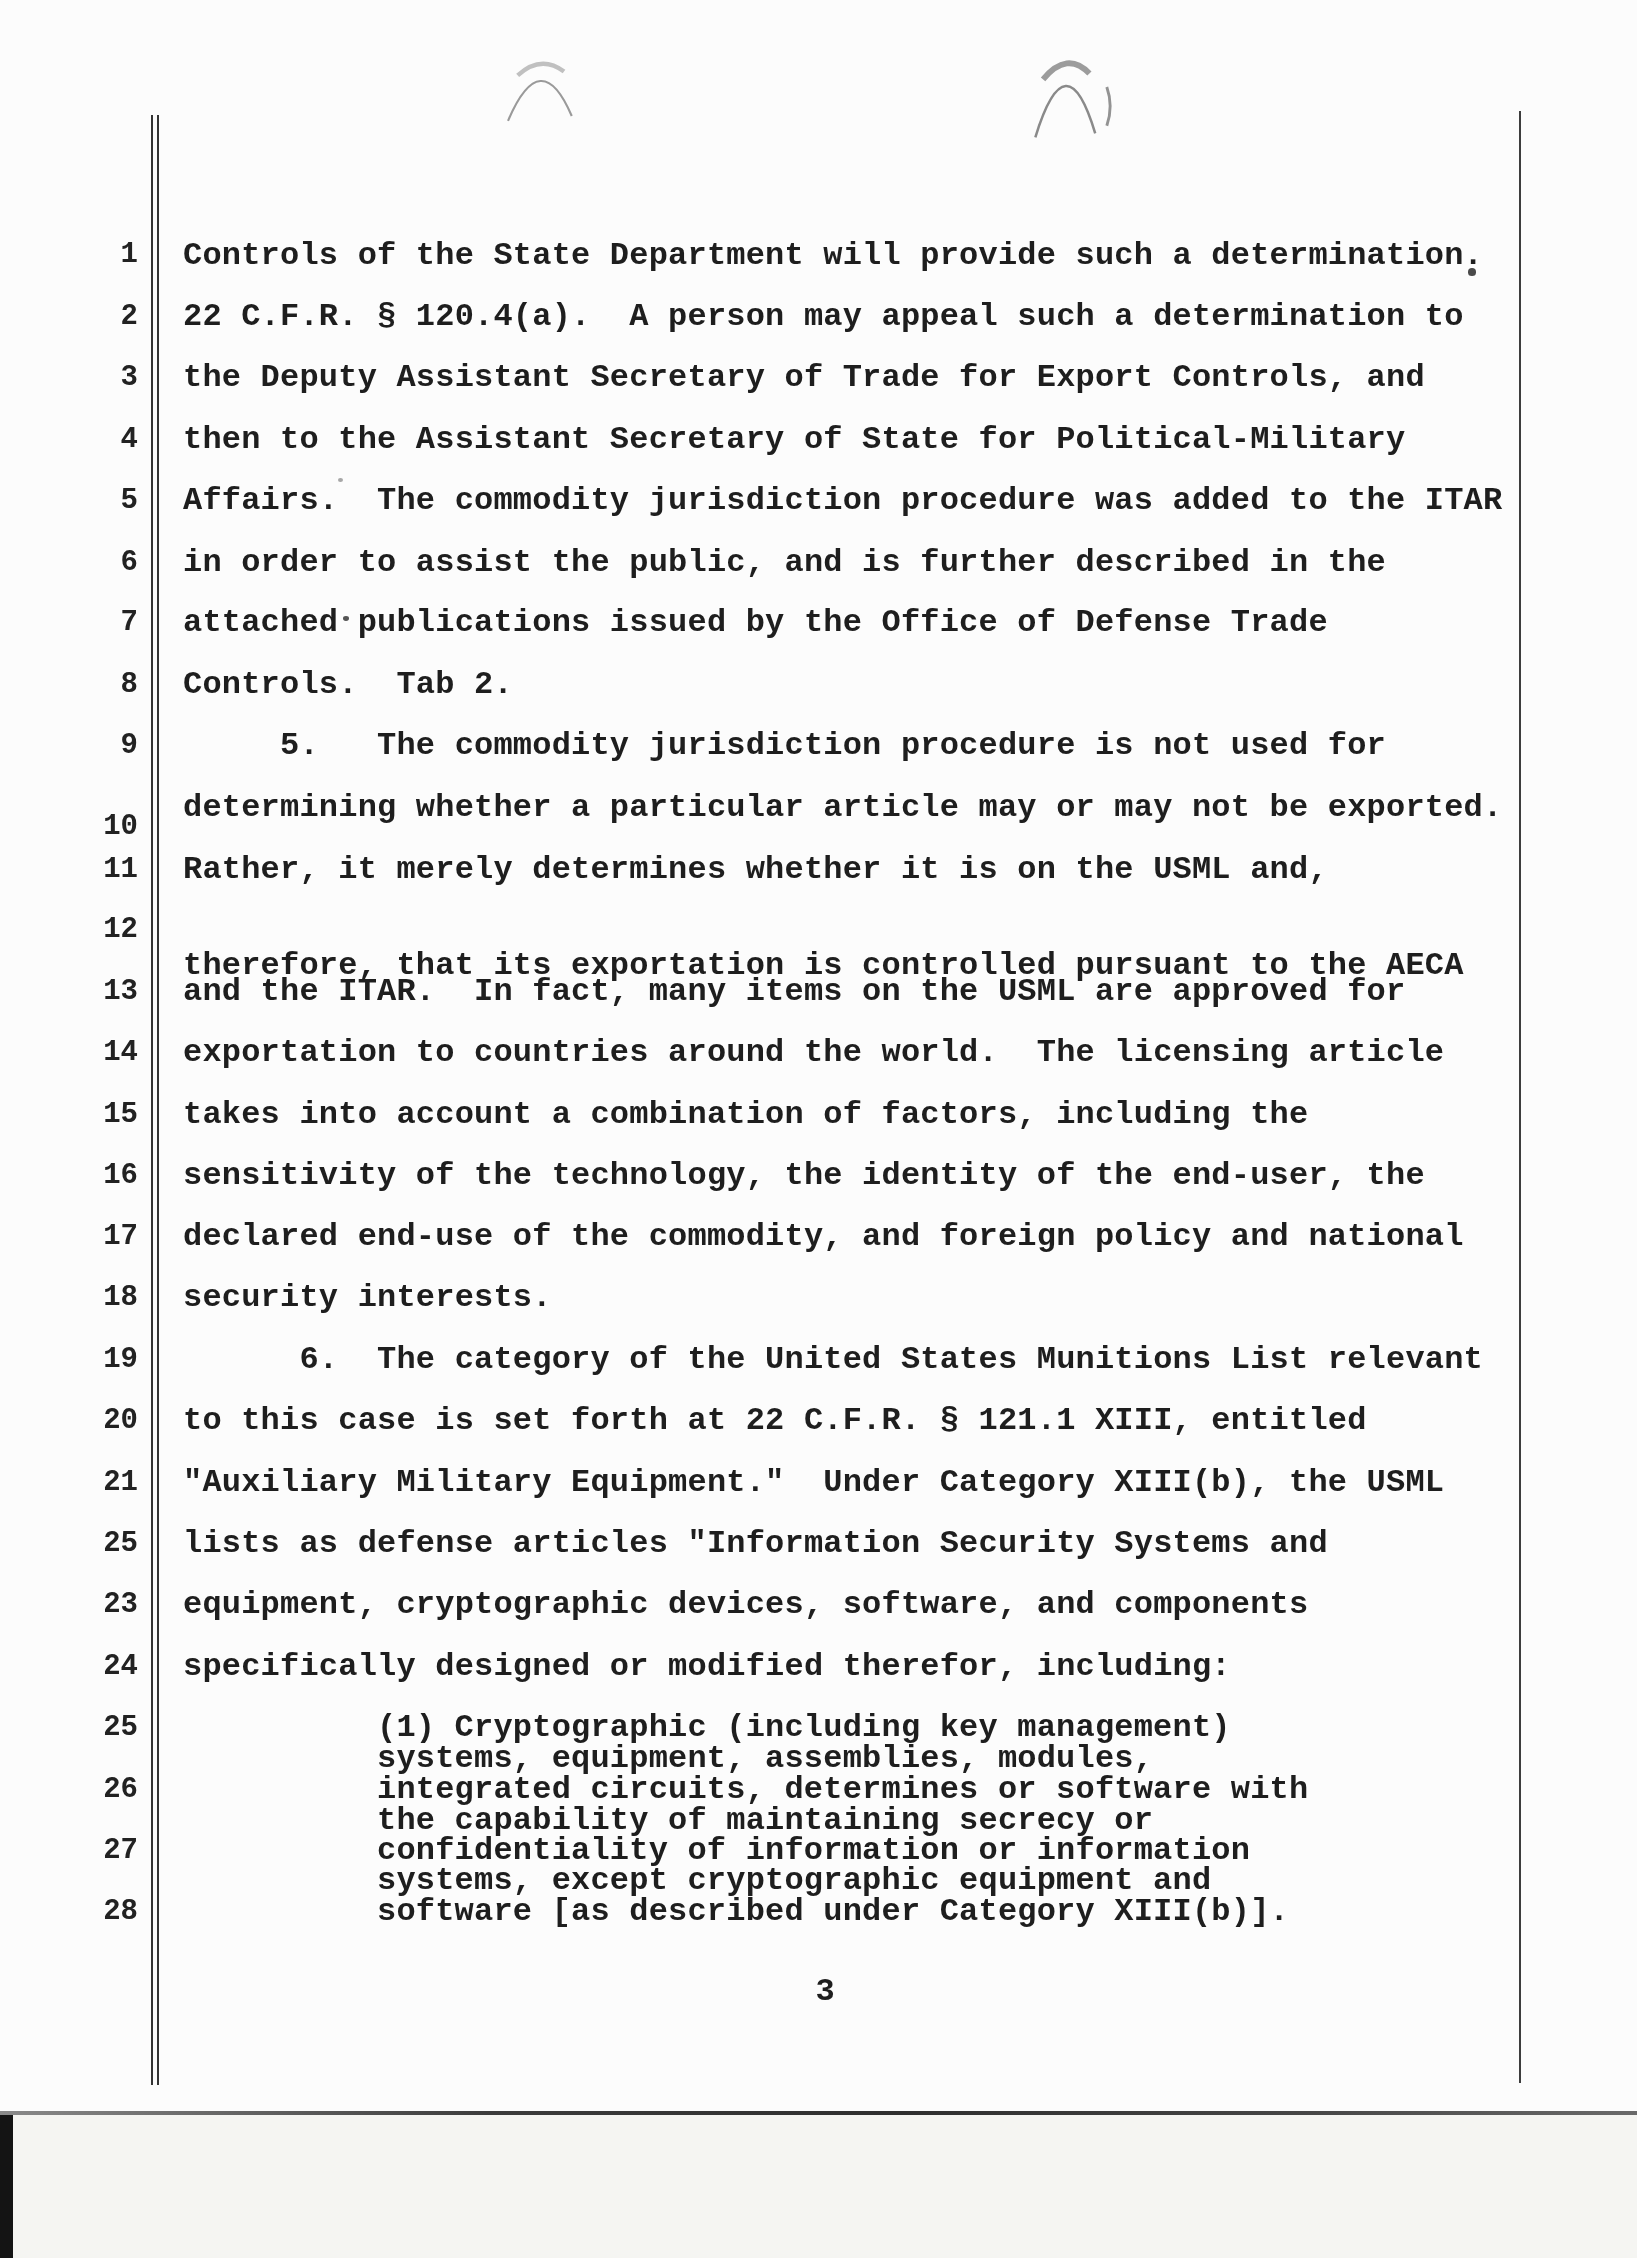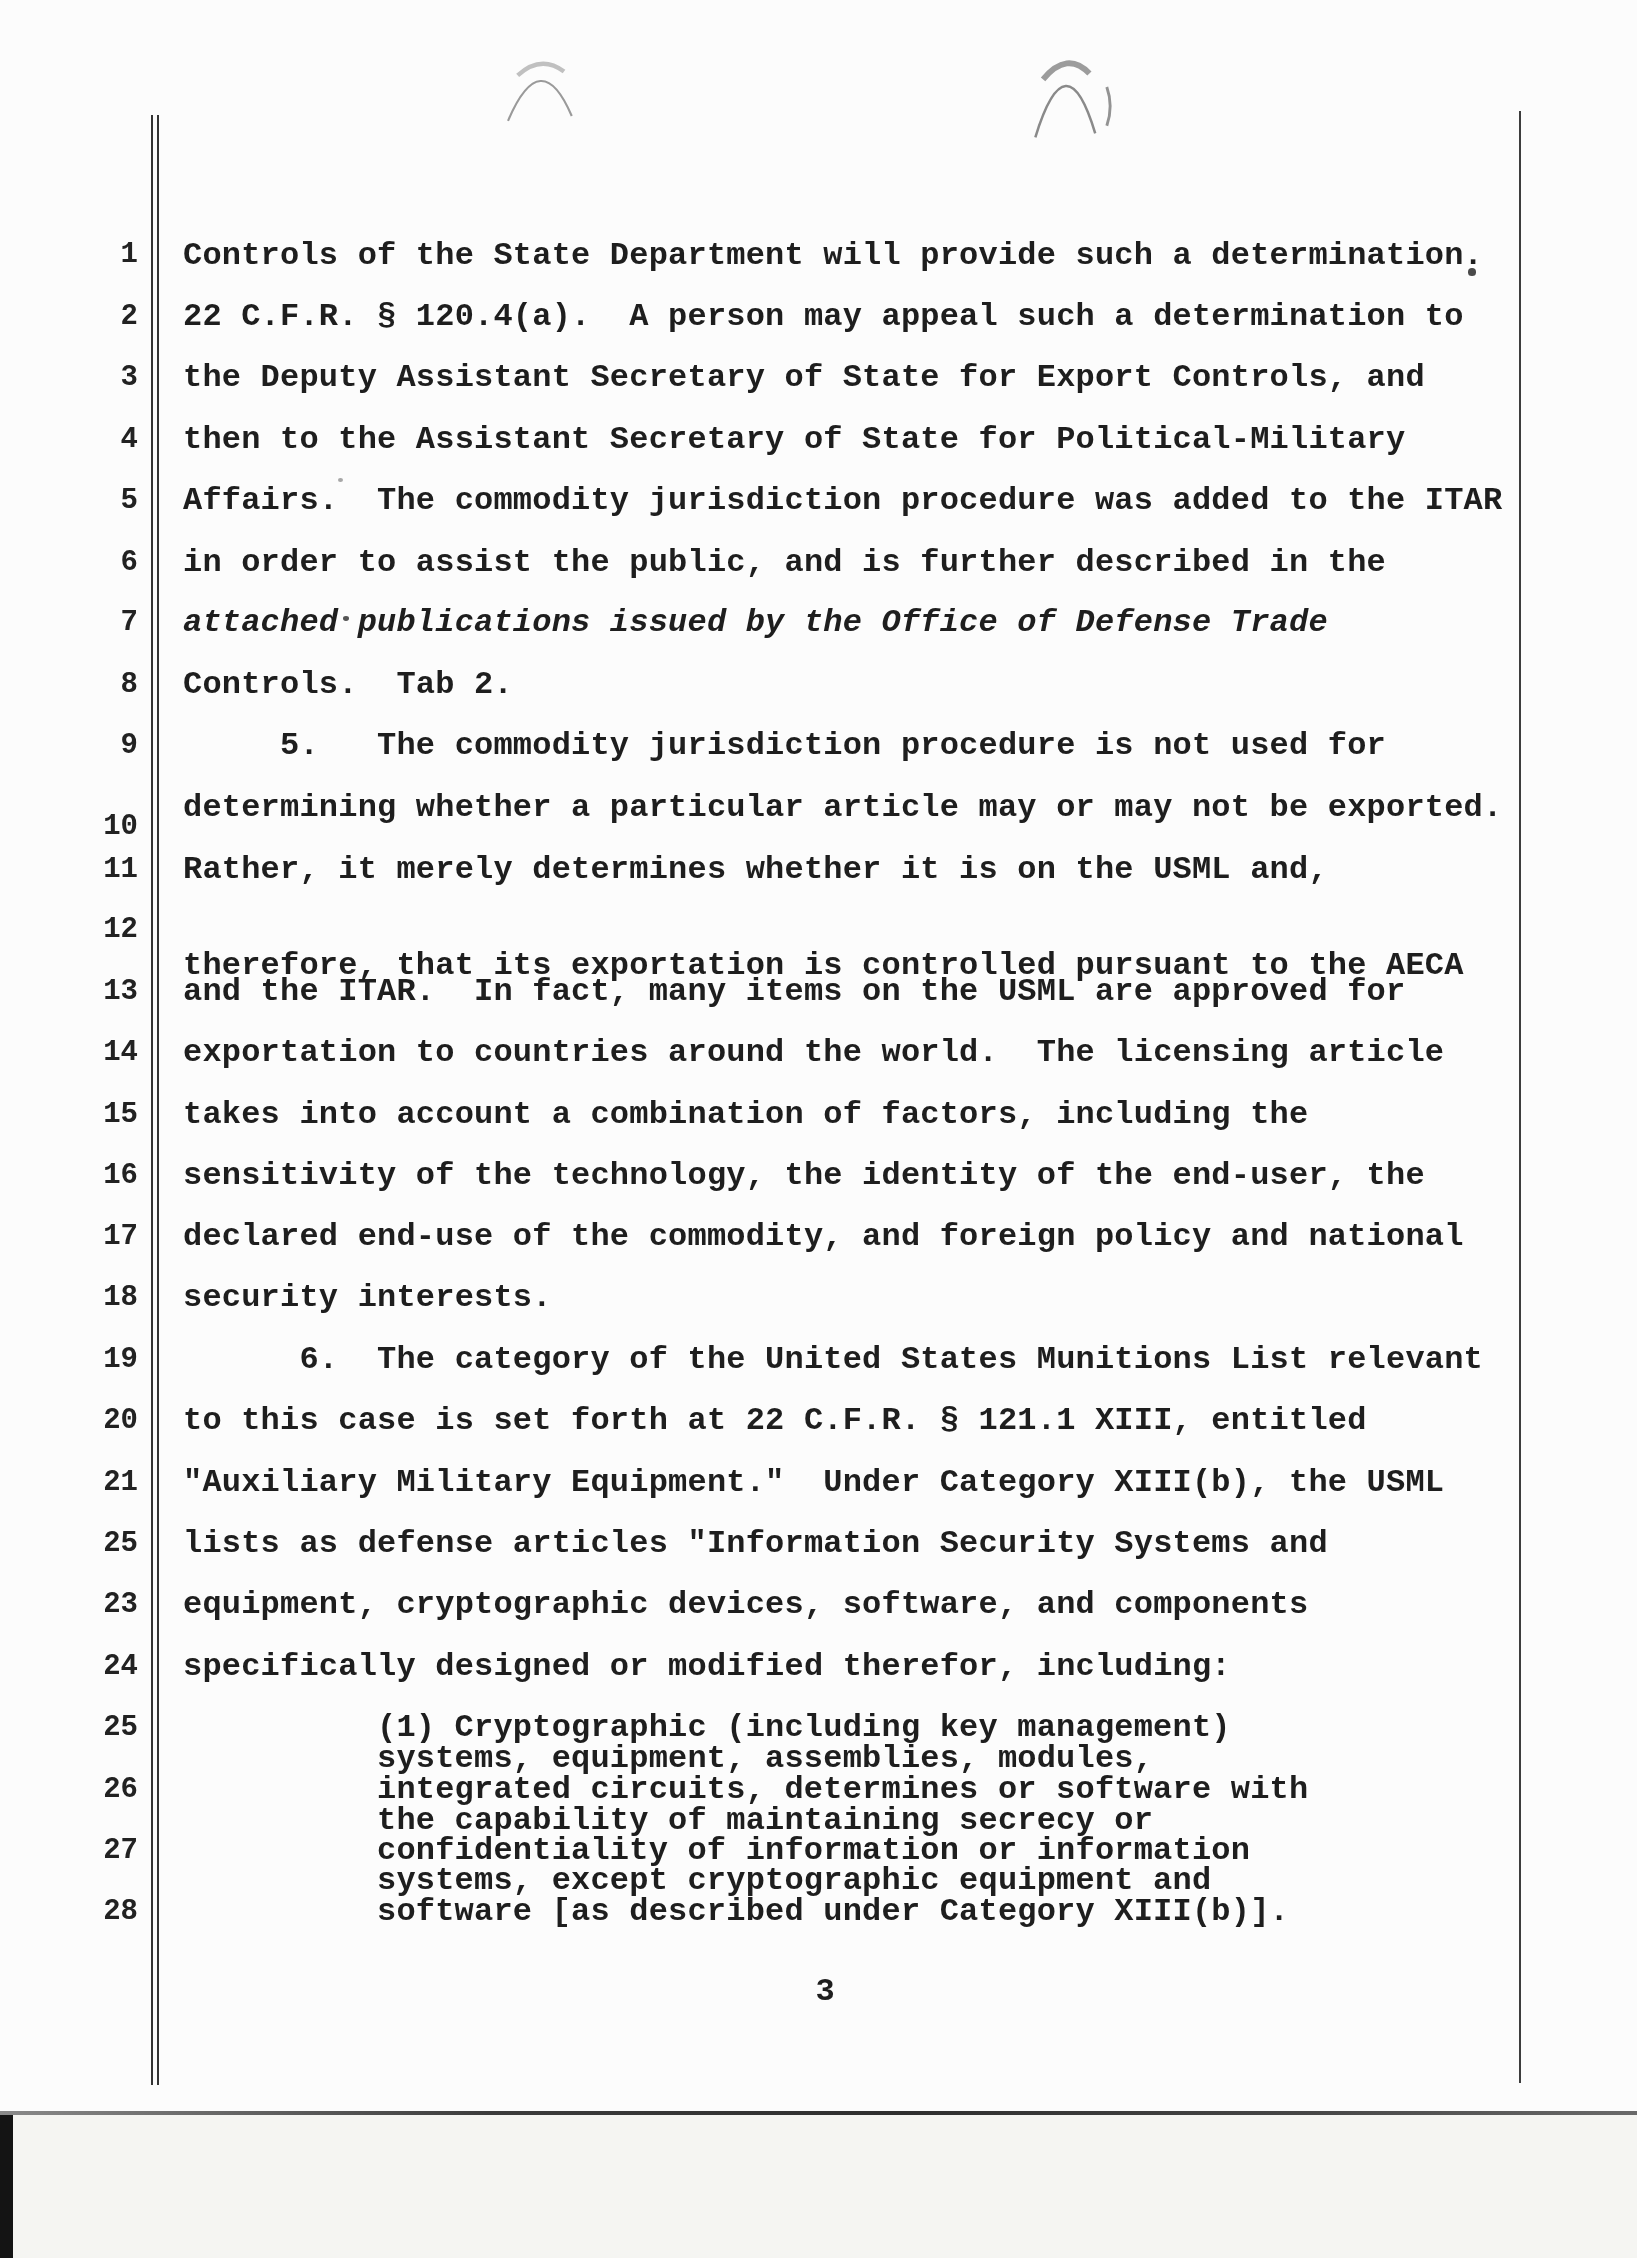--- a/index.html
+++ b/index.html
@@ -93,25 +93,25 @@
       <div class="linenum" style="top: 1466px;">21</div>
       <div class="linenum" style="top: 1527px;">25</div>
       <div class="linenum" style="top: 1588px;">23</div>
       <div class="linenum" style="top: 1650px;">24</div>
       <div class="linenum" style="top: 1711px;">25</div>
       <div class="linenum" style="top: 1773px;">26</div>
       <div class="linenum" style="top: 1834px;">27</div>
       <div class="linenum" style="top: 1895px;">28</div>
       <div class="txt" style="top: 238px; left: 183px;">Controls of the State Department will provide such a determination.</div>
       <div class="txt" style="top: 299px; left: 183px;">22 C.F.R. § 120.4(a).  A person may appeal such a determination to</div>
-      <div class="txt" style="top: 360px; left: 183px;">the Deputy Assistant Secretary of State for Export Controls, and</div>
+      <div class="txt" style="top: 360px; left: 183px;">the Deputy Assistant Secretary of Trade for Export Controls, and</div>
       <div class="txt" style="top: 422px; left: 183px;">then to the Assistant Secretary of State for Political-Military</div>
       <div class="txt" style="top: 483px; left: 183px;">Affairs.  The commodity jurisdiction procedure was added to the ITAR</div>
       <div class="txt" style="top: 545px; left: 183px;">in order to assist the public, and is further described in the</div>
-      <div class="txt" style="top: 605px; left: 183px; font-style: italic;">attached publications issued by the Office of Defense Trade</div>
+      <div class="txt" style="top: 605px; left: 183px;">attached publications issued by the Office of Defense Trade</div>
       <div class="txt" style="top: 667px; left: 183px;">Controls.  Tab 2.</div>
       <div class="txt" style="top: 728px; left: 183px; text-align: right;">     5.   The commodity jurisdiction procedure is not used for</div>
       <div class="txt" style="top: 790px; left: 183px;">determining whether a particular article may or may not be exported.</div>
       <div class="txt" style="top: 852px; left: 183px;">Rather, it merely determines whether it is on the USML and,</div>
       <div class="txt" style="top: 948px; left: 183px;">therefore, that its exportation is controlled pursuant to the AECA</div>
       <div class="txt" style="top: 974px; left: 183px;">and the ITAR.  In fact, many items on the USML are approved for</div>
       <div class="txt" style="top: 1035px; left: 183px;">exportation to countries around the world.  The licensing article</div>
       <div class="txt" style="top: 1097px; left: 183px;">takes into account a combination of factors, including the</div>
       <div class="txt" style="top: 1158px; left: 183px;">sensitivity of the technology, the identity of the end-user, the</div>
       <div class="txt" style="top: 1219px; left: 183px;">declared end-use of the commodity, and foreign policy and national</div>

